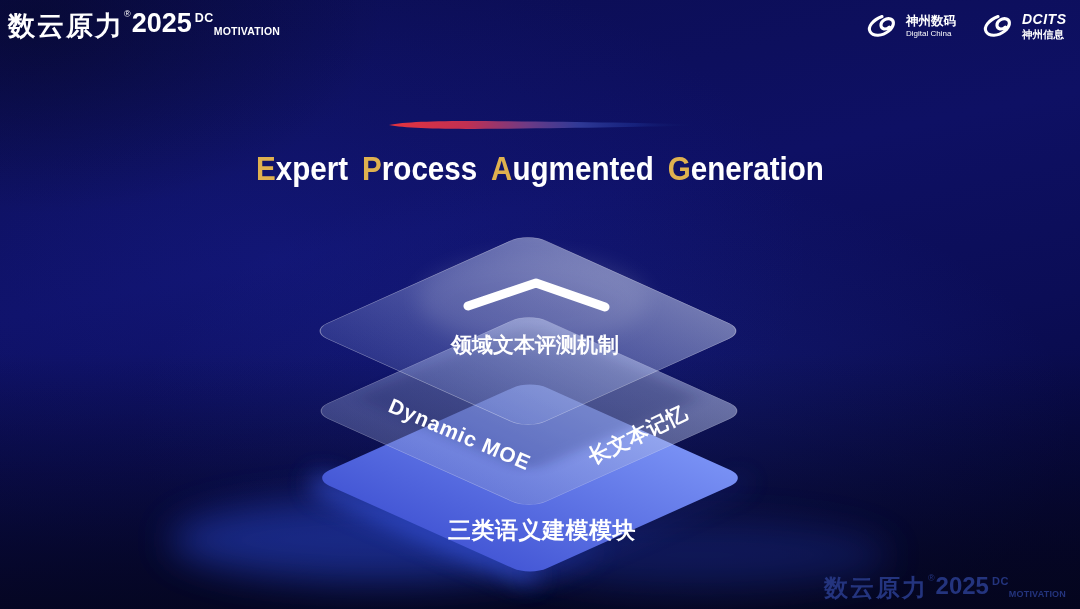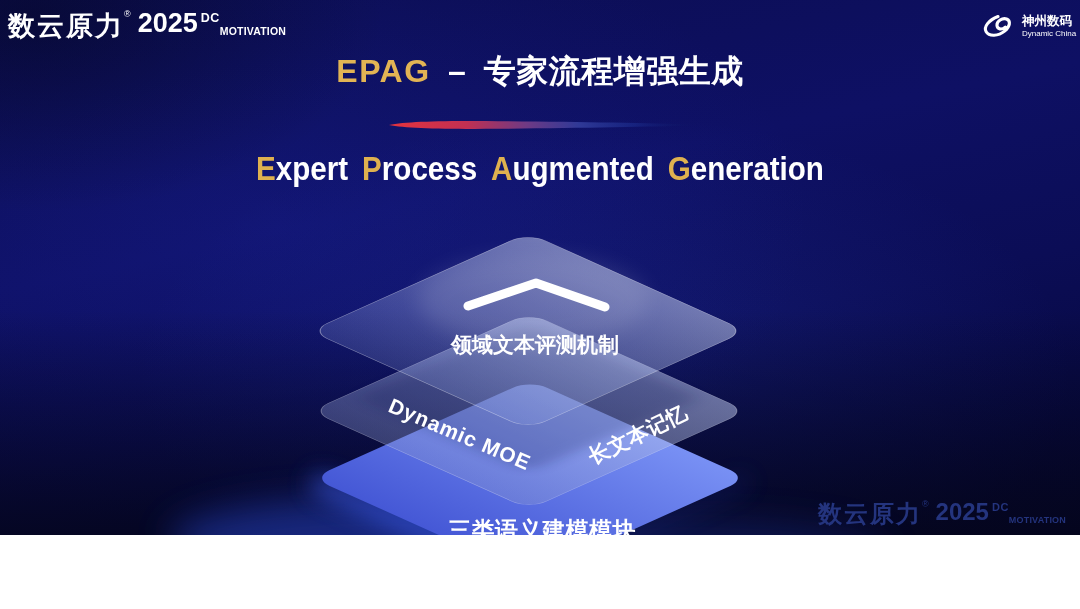--- a/index.html
+++ b/index.html
@@ -1,31 +1,31 @@
 <!DOCTYPE html>
 <html><head>
 <meta charset="utf-8">
 <style>
   * { margin:0; padding:0; box-sizing:border-box; }
   body { width:1080px; height:609px; overflow:hidden; font-family:"Liberation Sans","DejaVu Sans",sans-serif; }
   .stage {
-    position:relative; width:1080px; height:535px; overflow:hidden; color:#fff;
+    position:relative; width:1080px; height:609px; overflow:hidden; color:#fff;
     background:
       linear-gradient(180deg, rgba(4,5,26,0) 58%, rgba(4,5,26,0.82) 100%),
       radial-gradient(500px 280px at 3% 3%, rgba(4,5,28,0.5), transparent 70%),
       radial-gradient(900px 520px at 25% 42%, rgba(30,40,170,0.25), transparent 60%),
       radial-gradient(720px 400px at 56% 70%, rgba(48,72,205,0.20), transparent 65%),
       linear-gradient(168deg, #0b0d50 0%, #0e1064 38%, #0b0d56 62%, #070942 84%, #05062e 100%);
   }
   .brandrow { position:absolute; display:flex; align-items:flex-start; }
   .brand-top { left:8px; top:8px; }
   .brand-bottom { right:14px; bottom:5px; color:#24347e; }
   .brand-cn { font-size:27px; font-weight:900; letter-spacing:2px; }
   .brand-reg { font-size:9px; margin-top:1px; }
-  .brand-year { font-size:27px; font-weight:900; margin-left:7px; }
+  .brand-year { font-size:27px; font-weight:900; margin-left:1px; }
   .brand-sub { display:flex; flex-direction:row; margin-left:3px; margin-top:4px; line-height:1; }
   .brand-sub .t { font-size:12.5px; font-weight:900; letter-spacing:0.5px; }
   .brand-sub .b { font-size:10.5px; font-weight:700; letter-spacing:0.2px; margin-top:14px; }
   .brand-bottom .brand-cn, .brand-bottom .brand-year { font-size:24px; }
   .brand-bottom .brand-sub .t { font-size:11px; }
   .brand-bottom .brand-sub .b { font-size:9px; }
   .live { position:absolute; left:8px; top:53px; font-size:24px; font-weight:bold; color:#f0c84e; }
   .corp-logos { position:absolute; right:8px; top:11px; display:flex; gap:24px;align-items:center; }
   .corp { display:flex; align-items:center; gap:4px; width:92px; }
   .corp svg { width:38px; height:30px; flex:none; }
@@ -62,30 +62,36 @@
 
   <div class="corp-logos">
     <div class="corp">
       <svg viewBox="0 0 40 32">
         <g transform="rotate(-26 20 16)">
           <path d="M23.5 6.5 C13 5.5 4.5 9.5 5 15.5 C5.5 21.5 14.5 25.5 23 23.5 C30.5 21.8 34 16.5 30.5 12.8 C27.3 9.5 20 10.3 18.3 14.5 C16.8 18.3 20.5 21.3 25.5 20" fill="none" stroke="#fff" stroke-width="3.3" stroke-linecap="round"></path>
         </g>
       </svg>
       <div class="corp-text">
         <span class="corp-cn">神州数码</span>
-        <span class="corp-en">Dynamic China</span>
+        <span class="corp-en">Digital China</span>
+      </div>
+    </div>
+    <div class="corp dcits">
+      <svg viewBox="0 0 40 32">
+        <g transform="rotate(-26 20 16)">
+          <path d="M23.5 6.5 C13 5.5 4.5 9.5 5 15.5 C5.5 21.5 14.5 25.5 23 23.5 C30.5 21.8 34 16.5 30.5 12.8 C27.3 9.5 20 10.3 18.3 14.5 C16.8 18.3 20.5 21.3 25.5 20" fill="none" stroke="#fff" stroke-width="3.3" stroke-linecap="round"></path>
+        </g>
+      </svg>
+      <div class="corp-text">
+        <span class="corp-cn">DCITS</span>
+        <span class="corp-en">神州信息</span>
       </div>
     </div>
   </div>
 
-  <div class="title-row">
-    <span class="gold">EPAG</span>
-    <span class="sep">–</span>
-    <span>专家流程增强生成</span>
-  </div>
 
   <svg class="grad-line" viewBox="0 0 310 10">
     <defs>
       <linearGradient id="lineGrad" x1="0" y1="0" x2="1" y2="0">
         <stop offset="0" stop-color="#e5333e"></stop>
         <stop offset="0.25" stop-color="#c23052"></stop>
         <stop offset="0.45" stop-color="#6e3a85"></stop>
         <stop offset="0.62" stop-color="#35409f" stop-opacity="0.85"></stop>
         <stop offset="0.8" stop-color="#1e3294" stop-opacity="0.5"></stop>
         <stop offset="1" stop-color="#0c1860" stop-opacity="0"></stop>

